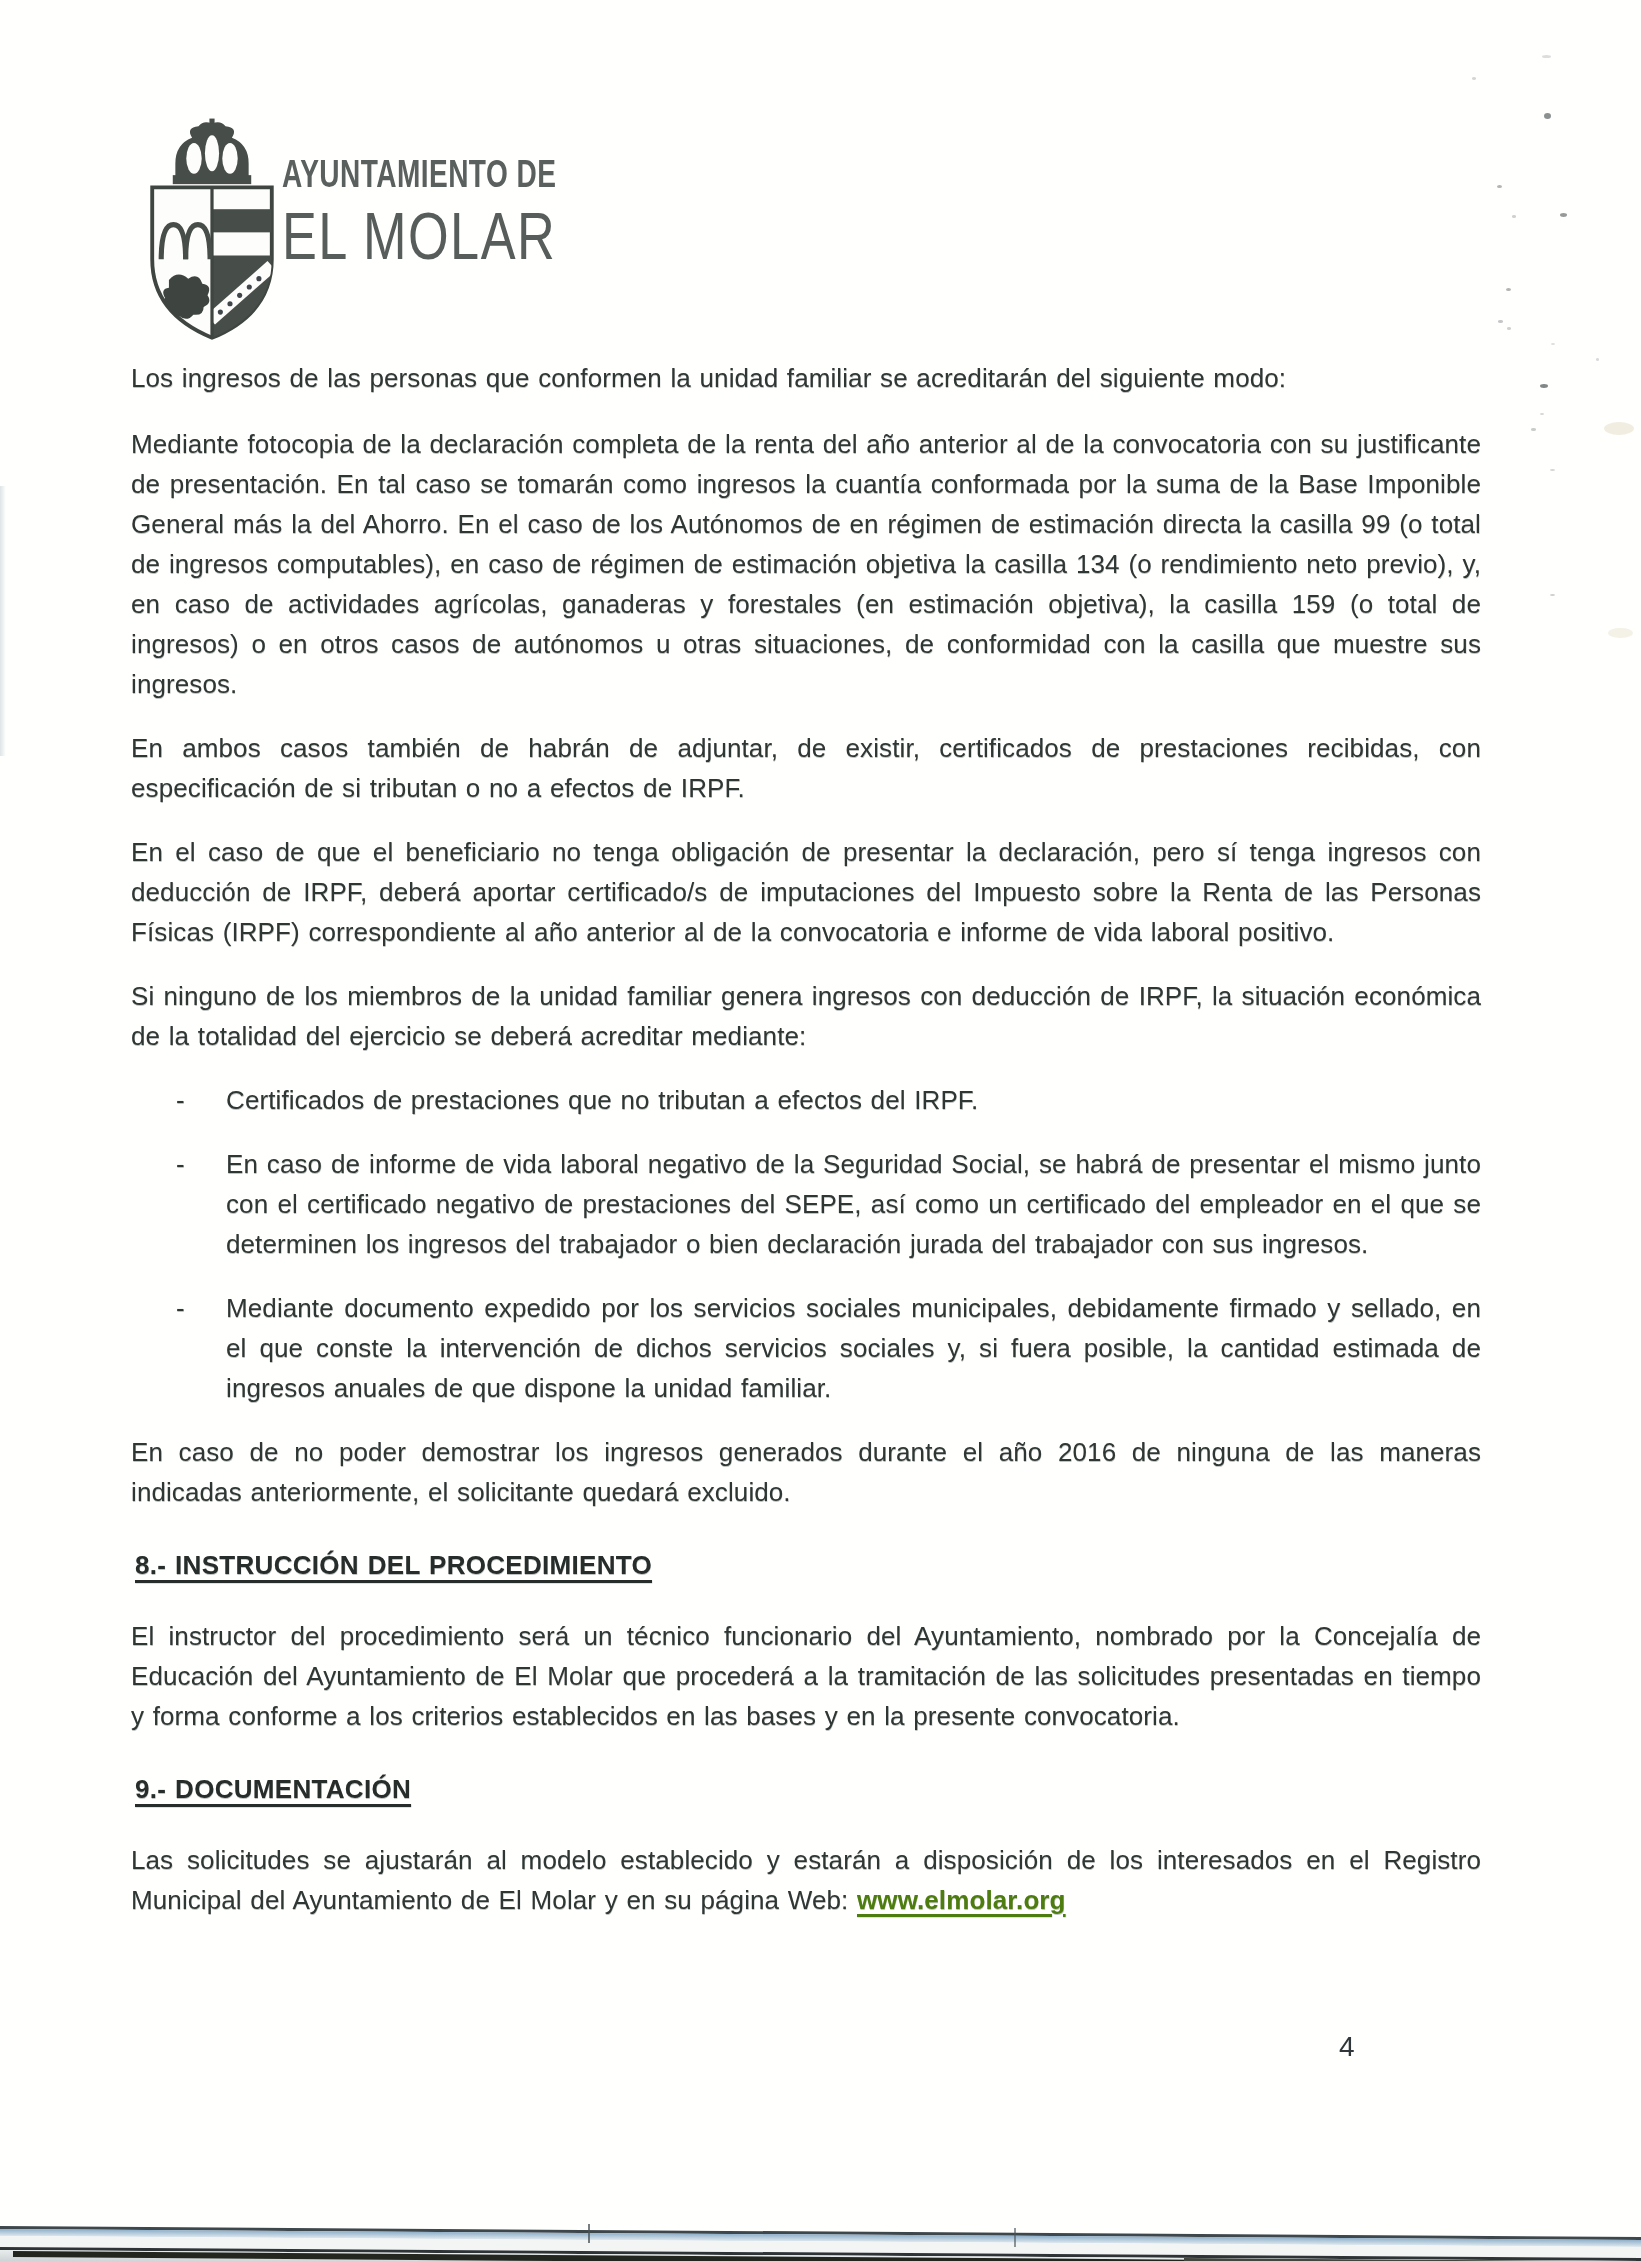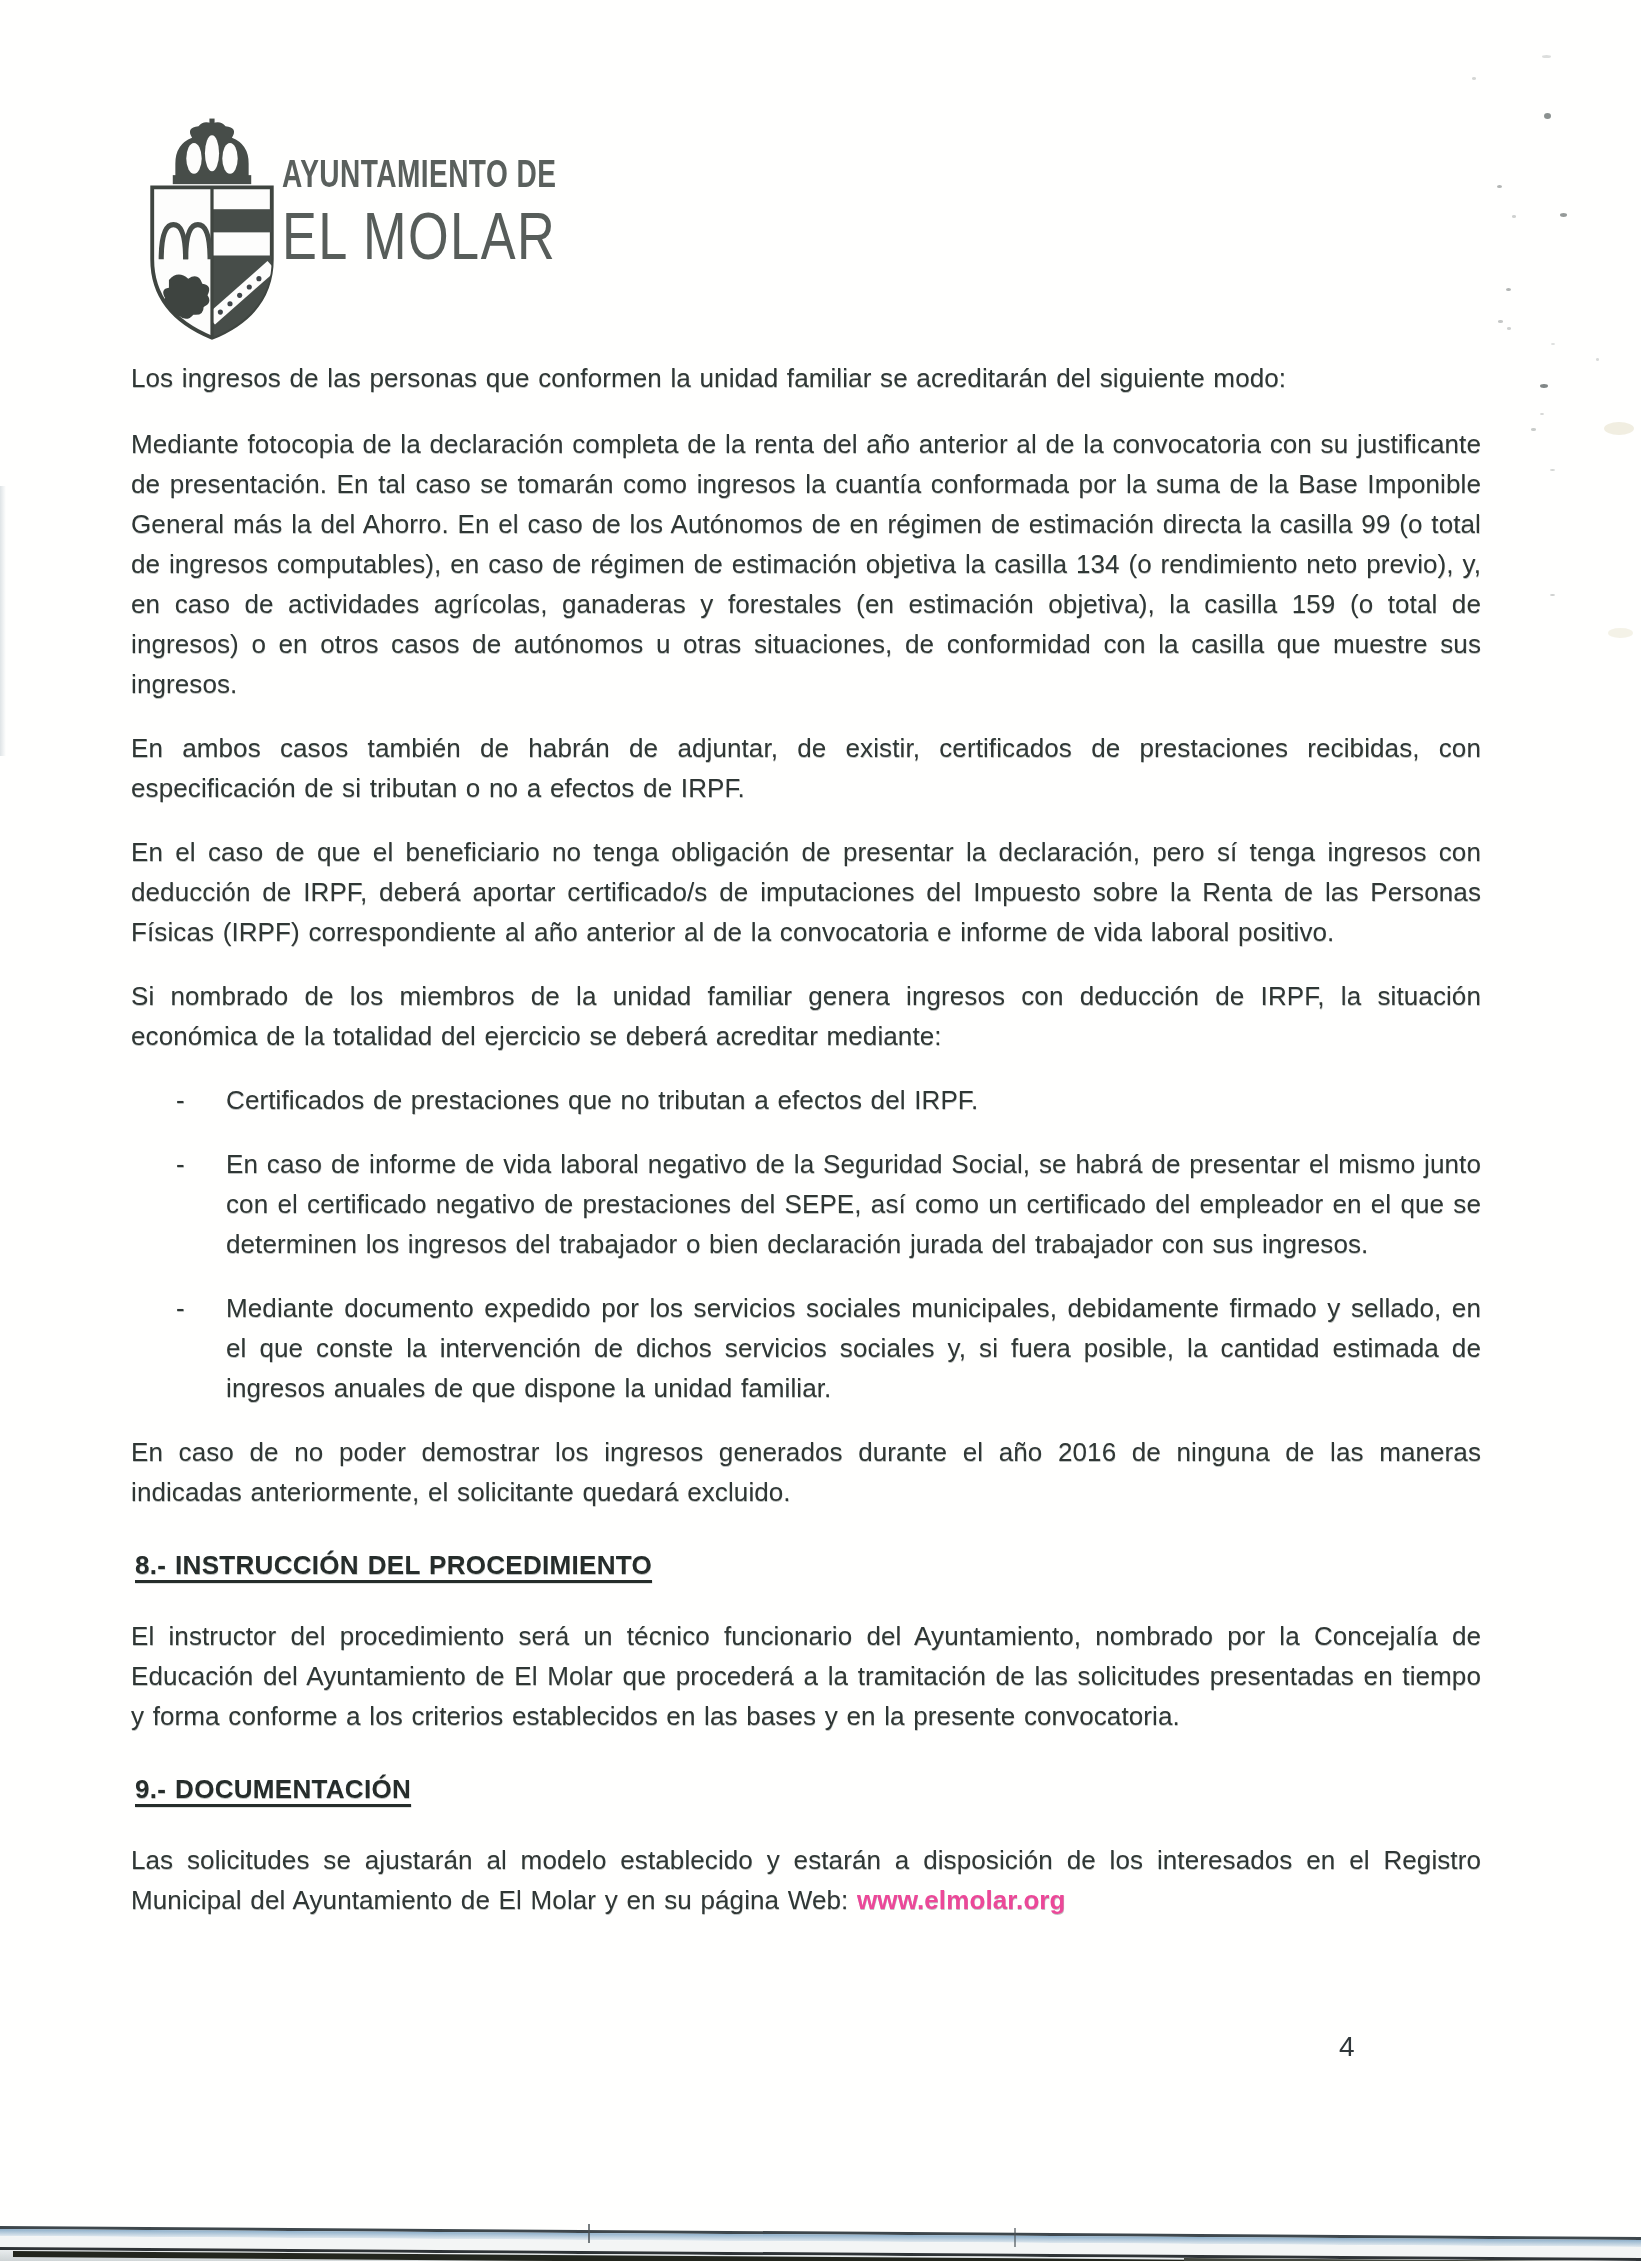--- a/index.html
+++ b/index.html
@@ -39,22 +39,22 @@
   ul.doc-bullets li{position:relative;padding-left:95px;margin:0 0 24px 0;}
   ul.doc-bullets .dash{position:absolute;left:45px;top:0;}
   .sec-title{
     display:inline-block;
     font-weight:700;font-size:26px;color:#262d2b;
     text-decoration:underline;text-decoration-thickness:2.6px;text-underline-offset:5.8px;
     margin:9px 0 27px 0;letter-spacing:0.3px;
   }
   .sec-block{margin:4px;}
   .weblink{
-    color:#ec4899;font-weight:700;
-    text-decoration-thickness:2.6px;text-underline-offset:5.1px;
+    color:#4d7c0f;font-weight:700;
+    text-decoration:underline;text-decoration-thickness:2.6px;text-underline-offset:5.1px;
     filter:blur(0.3px);
     cursor:pointer;
   }
   
   .page-number{
     position:absolute;left:1339px;top:2031px;
     font-size:28px;color:#30373a;font-weight:400;
   }
   
   .speck{position:absolute;background:#3e4746;border-radius:50%;}
@@ -132,21 +132,21 @@
   <div class="content">
 
     <p class="intro">Los ingresos de las personas que conformen la unidad familiar se acreditarán del siguiente modo:</p>
 
     <p>Mediante fotocopia de la declaración completa de la renta del año anterior al de la convocatoria con su justificante de presentación. En tal caso se tomarán como ingresos la cuantía conformada por la suma de la Base Imponible General más la del Ahorro. En el caso de los Autónomos de en régimen de estimación directa la casilla 99 (o total de ingresos computables), en caso de régimen de estimación objetiva la casilla 134 (o rendimiento neto previo), y, en caso de actividades agrícolas, ganaderas y forestales (en estimación objetiva), la casilla 159 (o total de ingresos) o en otros casos de autónomos u otras situaciones, de conformidad con la casilla que muestre sus ingresos.</p>
 
     <p>En ambos casos también de habrán de adjuntar, de existir, certificados de prestaciones recibidas, con especificación de si tributan o no a efectos de IRPF.</p>
 
     <p>En el caso de que el beneficiario no tenga obligación de presentar la declaración, pero sí tenga ingresos con deducción de IRPF, deberá aportar certificado/s de imputaciones del Impuesto sobre la Renta de las Personas Físicas (IRPF) correspondiente al año anterior al de la convocatoria e informe de vida laboral positivo.</p>
 
-    <p>Si nombrado de los miembros de la unidad familiar genera ingresos con deducción de IRPF, la situación económica de la totalidad del ejercicio se deberá acreditar mediante:</p>
+    <p>Si ninguno de los miembros de la unidad familiar genera ingresos con deducción de IRPF, la situación económica de la totalidad del ejercicio se deberá acreditar mediante:</p>
 
     <ul class="doc-bullets">
       <li>
         <span class="dash">-</span>
         <span>Certificados de prestaciones que no tributan a efectos del IRPF.</span>
       </li>
       <li>
         <span class="dash">-</span>
         <span>En caso de informe de vida laboral negativo de la Seguridad Social, se habrá de presentar el mismo junto con el certificado negativo de prestaciones del SEPE, así como un certificado del empleador en el que se determinen los ingresos del trabajador o bien declaración jurada del trabajador con sus ingresos.</span>
       </li>

